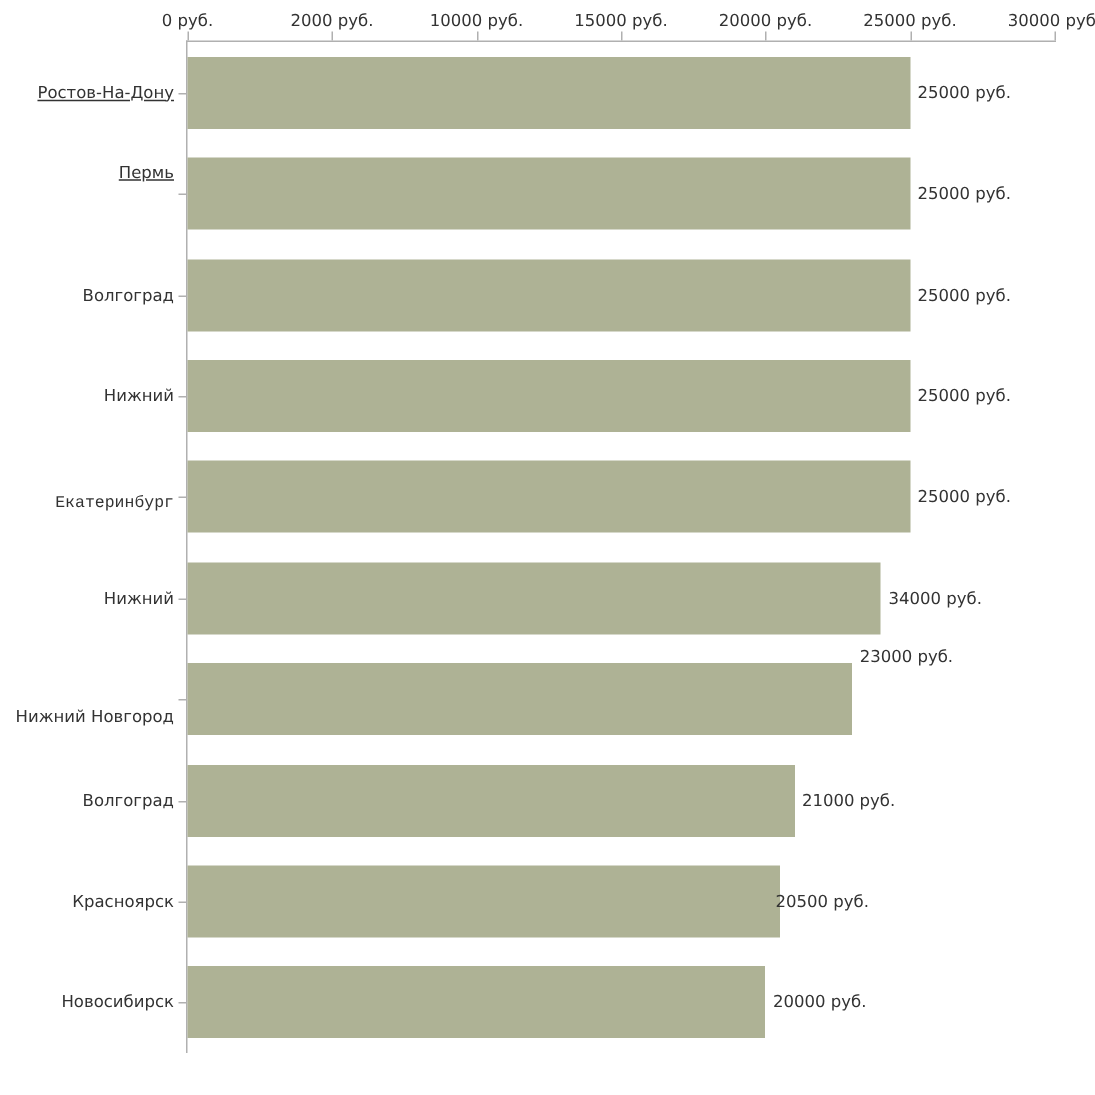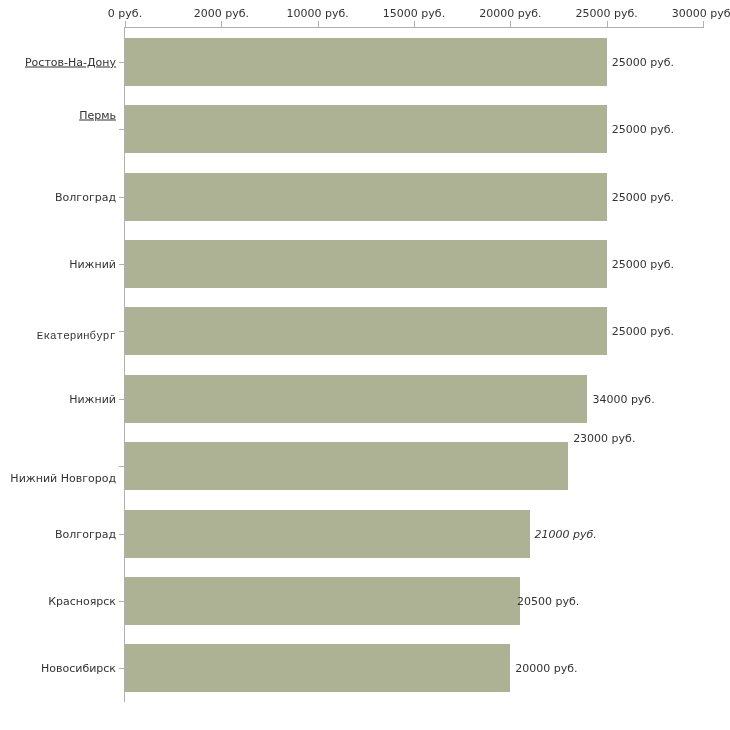--- a/index.html
+++ b/index.html
@@ -131,19 +131,19 @@
       <div class="bar-label" style="left: 611.667px; top: 196.5px;">25000 руб.</div>
       <div class="bar" style="top: 240px; width: 481.667px; height: 48px; background: rgb(174, 178, 149);"></div>
       <div class="bar-label" style="left: 611.667px; top: 263.9px;">25000 руб.</div>
       <div class="bar" style="top: 307px; width: 481.667px; height: 48px; background: rgb(174, 178, 149);"></div>
       <div class="bar-label" style="left: 611.667px; top: 331.3px;">25000 руб.</div>
       <div class="bar" style="top: 375px; width: 462.4px; height: 48px; background: rgb(174, 178, 149);"></div>
       <div class="bar-label" style="left: 592.4px; top: 398.7px;">34000 руб.</div>
       <div class="bar" style="top: 442px; width: 443.133px; height: 48px; background: rgb(174, 178, 149);"></div>
       <div class="bar-label" style="left: 573.133px; top: 438px;">23000 руб.</div>
       <div class="bar" style="top: 510px; width: 404.6px; height: 48px; background: rgb(174, 178, 149);"></div>
-      <div class="bar-label" style="left: 534.6px; top: 533.5px; font-style: italic;">21000 руб.</div>
+      <div class="bar-label" style="left: 534.6px; top: 533.5px;">21000 руб.</div>
       <div class="bar" style="top: 577px; width: 394.967px; height: 48px; background: rgb(174, 178, 149);"></div>
       <div class="bar-label" style="left: 517px; top: 600.9px;">20500 руб.</div>
       <div class="bar" style="top: 644px; width: 385.333px; height: 48px; background: rgb(174, 178, 149);"></div>
       <div class="bar-label" style="left: 515.333px; top: 668.3px;">20000 руб.</div>
     </div>
 </div>
 
 </body></html>

